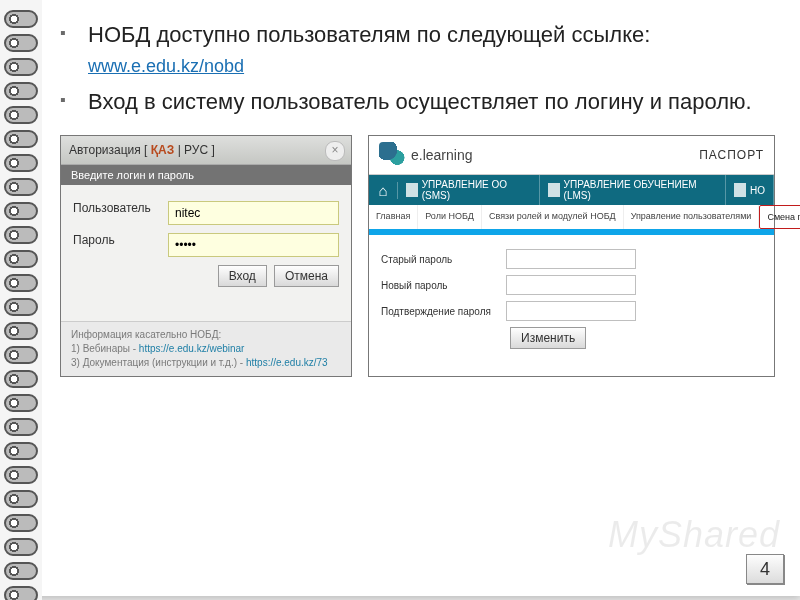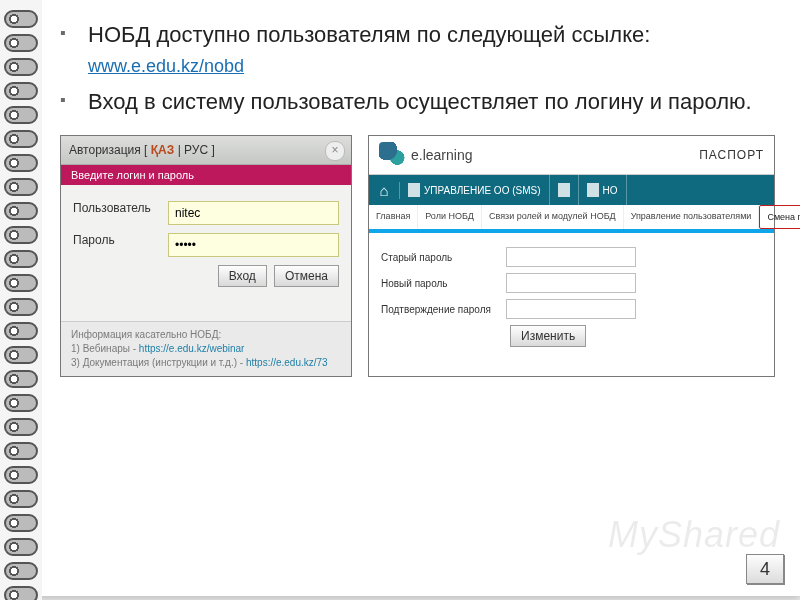--- a/index.html
+++ b/index.html
@@ -10,37 +10,37 @@
 .bullet-list{margin:0;padding:0;list-style:none}
 .bullet-list li{position:relative;padding-left:28px;font-size:22px;color:#222;line-height:1.35;margin-bottom:8px}
 .bullet-list li::before{content:"▪";position:absolute;left:0;top:2px;color:#6a6a6a;font-size:16px}
 .link{color:#1a6fb3;text-decoration:underline;font-size:18px}
 .shots{display:flex;gap:16px;margin-top:18px}
 .panel{border:1px solid #777;background:#fafafa;font-size:11px;color:#333;position:relative}
 .panel-login{width:290px;height:240px;background:#f2f2f0}
 .auth-bar{height:28px;background:linear-gradient(#dedfdd,#c5c7c3);border-bottom:1px solid #aaa;line-height:28px;padding:0 8px;font-size:12px;position:relative}
 .auth-bar .close{position:absolute;right:6px;top:5px;width:18px;height:18px;border:1px solid #bbb;border-radius:9px;text-align:center;line-height:16px;color:#888;background:#eee;font-size:12px}
 .auth-bar .kaz{color:#b84a1e;font-weight:bold}
-.grey-strip{background:#be185d;color:#fff;font-size:11px;padding:4px 10px}
+.grey-strip{background:#737373;color:#fff;font-size:11px;padding:4px 10px}
 .login-body{padding:8px 12px}
 .row{display:flex;align-items:flex-start;margin:8px 0}
 .row label{width:95px;font-size:12px;color:#333}
 .fld{flex:1;height:22px;background:#feffe0;border:1px solid #c9c97e;padding:0 6px;font-size:12px}
 .btnrow{text-align:right;margin-top:8px}
 .btn{display:inline-block;border:1px solid #9a9a9a;background:linear-gradient(#fefefe,#d9d9d9);padding:3px 10px;font-size:12px;margin-left:4px;cursor:pointer}
 .info{position:absolute;left:0;right:0;bottom:0;background:#eaeaea;border-top:1px solid #ccc;padding:6px 10px;font-size:10px;color:#7a7a7a;line-height:1.4}
 .info a{color:#1f7fa6}
 .panel-el{width:405px;height:240px;background:#fff;display:flex;flex-direction:column}
 .el-head{display:flex;align-items:center;justify-content:space-between;padding:6px 10px;border-bottom:1px solid #ccc}
 .el-logo{display:flex;align-items:center;gap:6px;font-size:14px;color:#444}
 .logo-ico{width:26px;height:26px;background:radial-gradient(circle at 30% 30%,#2c6f8f 0 40%,transparent 41%),radial-gradient(circle at 70% 60%,#2c9f9f 0 30%,transparent 31%);border-radius:4px}
 .el-navbar{background:#0f6a80;display:flex;align-items:center;height:30px;color:#fff;font-size:10px}
 .el-navbar .home{width:30px;text-align:center;font-size:15px;border-right:1px solid rgba(255,255,255,.3)}
 .el-navbar .nav-item{padding:0 8px;display:flex;align-items:center;gap:4px;border-right:1px solid rgba(255,255,255,.3);height:100%}
-.subtabs{display:flex;border-bottom:4px solid #0ea5e9;font-size:9px}
+.subtabs{display:flex;border-bottom:6px solid #0ea5e9;font-size:9px}
 .subtabs span{padding:6px 7px;color:#444;border-right:1px solid #eee;white-space:nowrap}
 .subtabs span.active{border:1px solid #c21c1c;color:#222;border-radius:2px}
 .form-area{padding:8px 12px;font-size:10px}
 .form-area .frow{display:flex;align-items:center;margin:6px 0}
 .form-area .frow label{width:125px}
 .form-area .frow input{height:18px;border:1px solid #bfbfbf;width:120px;padding:0 4px}
 .watermark{position:absolute;right:20px;bottom:40px;font-size:36px;color:rgba(0,0,0,.08);font-style:italic;letter-spacing:1px;pointer-events:none}
 .pagenum{position:absolute;right:16px;bottom:12px;width:36px;height:28px;border:1px solid #888;background:linear-gradient(#fdfdfd,#dcdcdc);text-align:center;line-height:28px;font-size:18px;color:#333;box-shadow:1px 1px 0 #888}
 .pass-label{font-size:12px;color:#333;letter-spacing:1px}
 .doc-ico{display:inline-block;width:10px;height:12px;background:#fff;border:1px solid #fff;opacity:.8}
@@ -124,20 +124,21 @@
           <span class="pass-label">ПАСПОРТ</span>
         </div>
         <div class="el-navbar">
           <div class="home">⌂</div>
           <div class="nav-item">
               <span class="doc-ico"></span>
               <span>УПРАВЛЕНИЕ ОО (SMS)</span>
             </div>
           <div class="nav-item">
               <span class="doc-ico"></span>
+              <span>УПРАВЛЕНИЕ ОБУЧЕНИЕМ (LMS)</span>
             </div>
           <div class="nav-item">
               <span class="doc-ico"></span>
               <span>НО</span>
             </div>
         </div>
         <div class="subtabs">
           <span>Главная</span>
           <span>Роли НОБД</span>
           <span>Связи ролей и модулей НОБД</span>

